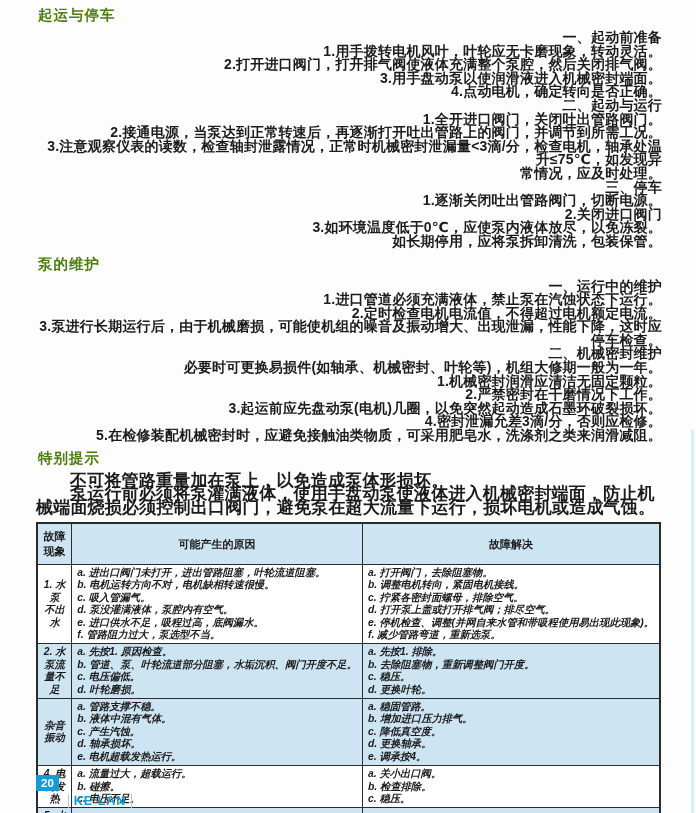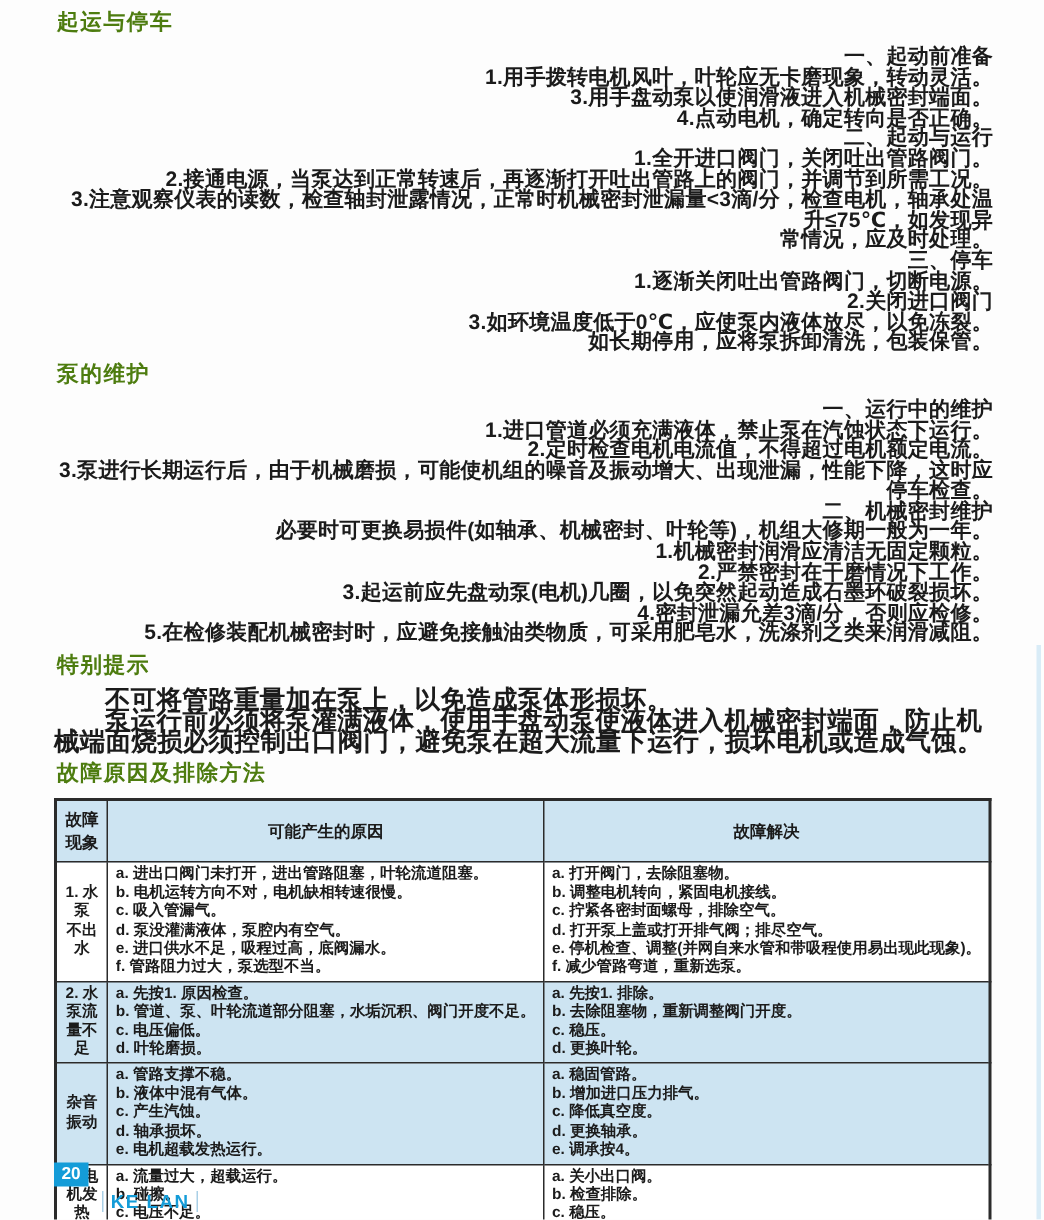--- a/index.html
+++ b/index.html
@@ -31,21 +31,21 @@
   }
   table.fault {
     width:625px; border-collapse:collapse; margin-top:3px;
     border:2px solid #2b2b2b; background:#fff;
   }
   table.fault th, table.fault td { border:1.5px solid #2b2b2b; }
   table.fault th {
     font-size:11px; font-weight:bold; padding:5px 2px;
     background:#cde4f2; text-align:center;
   }
-  table.fault td { font-size:10.3px; line-height:12.4px; padding:2px 5px; vertical-align:middle; }
+  table.fault td { font-size:10.3px; line-height:12.4px; padding:2px 5px; vertical-align:middle;font-style:italic; }
   td.c1 {
     width:78px; text-align:center; white-space:pre-line; font-weight:bold;
     padding:2px 2px;
   }
   td.c2 { width:272px; }
   td.c3 { width:275px; }
   tr.shaded td { background:#cde4f2; }
   .cell-line {
     font-weight:bold; padding-left:15px; text-indent:-15px; white-space:nowrap;
   }
@@ -67,20 +67,21 @@
 </head>
 <body>
 
 <div class="edge-strip"></div>
 
 <section>
   <h2 class="sec-title">起运与停车</h2>
   <div>
       <div class="line">一、起动前准备</div>
       <div class="line">1.用手拨转电机风叶，叶轮应无卡磨现象，转动灵活。</div>
+      <div class="line">2.打开进口阀门，打开排气阀使液体充满整个泵腔，然后关闭排气阀。</div>
       <div class="line">3.用手盘动泵以使润滑液进入机械密封端面。</div>
       <div class="line">4.点动电机，确定转向是否正确。</div>
       <div class="line">二、起动与运行</div>
       <div class="line">1.全开进口阀门，关闭吐出管路阀门。</div>
       <div class="line">2.接通电源，当泵达到正常转速后，再逐渐打开吐出管路上的阀门，并调节到所需工况。</div>
       <div class="line">3.注意观察仪表的读数，检查轴封泄露情况，正常时机械密封泄漏量&lt;3滴/分，检查电机，轴承处温升≤75℃，如发现异</div>
       <div class="line">　常情况，应及时处理。</div>
       <div class="line">三、停车</div>
       <div class="line">1.逐渐关闭吐出管路阀门，切断电源。</div>
       <div class="line">2.关闭进口阀门</div>
@@ -108,21 +109,20 @@
 
 <section>
   <h2 class="sec-title">特别提示</h2>
   <div>
       <div class="para">不可将管路重量加在泵上，以免造成泵体形损坏。</div>
       <div class="para">泵运行前必须将泵灌满液体，使用手盘动泵使液体进入机械密封端面，防止机械端面烧损必须控制出口阀门，避免泵在超大流量下运行，损坏电机或造成气蚀。</div>
     </div>
 </section>
 
 <section>
-  <h2 class="sec-title">故障原因及排除方法</h2>
   <table class="fault">
     <thead>
       <tr>
         <th class="c1">故障现象</th>
         <th class="c2">可能产生的原因</th>
         <th class="c3">故障解决</th>
       </tr>
     </thead>
     <tbody id="fault-rows">
         <tr>

